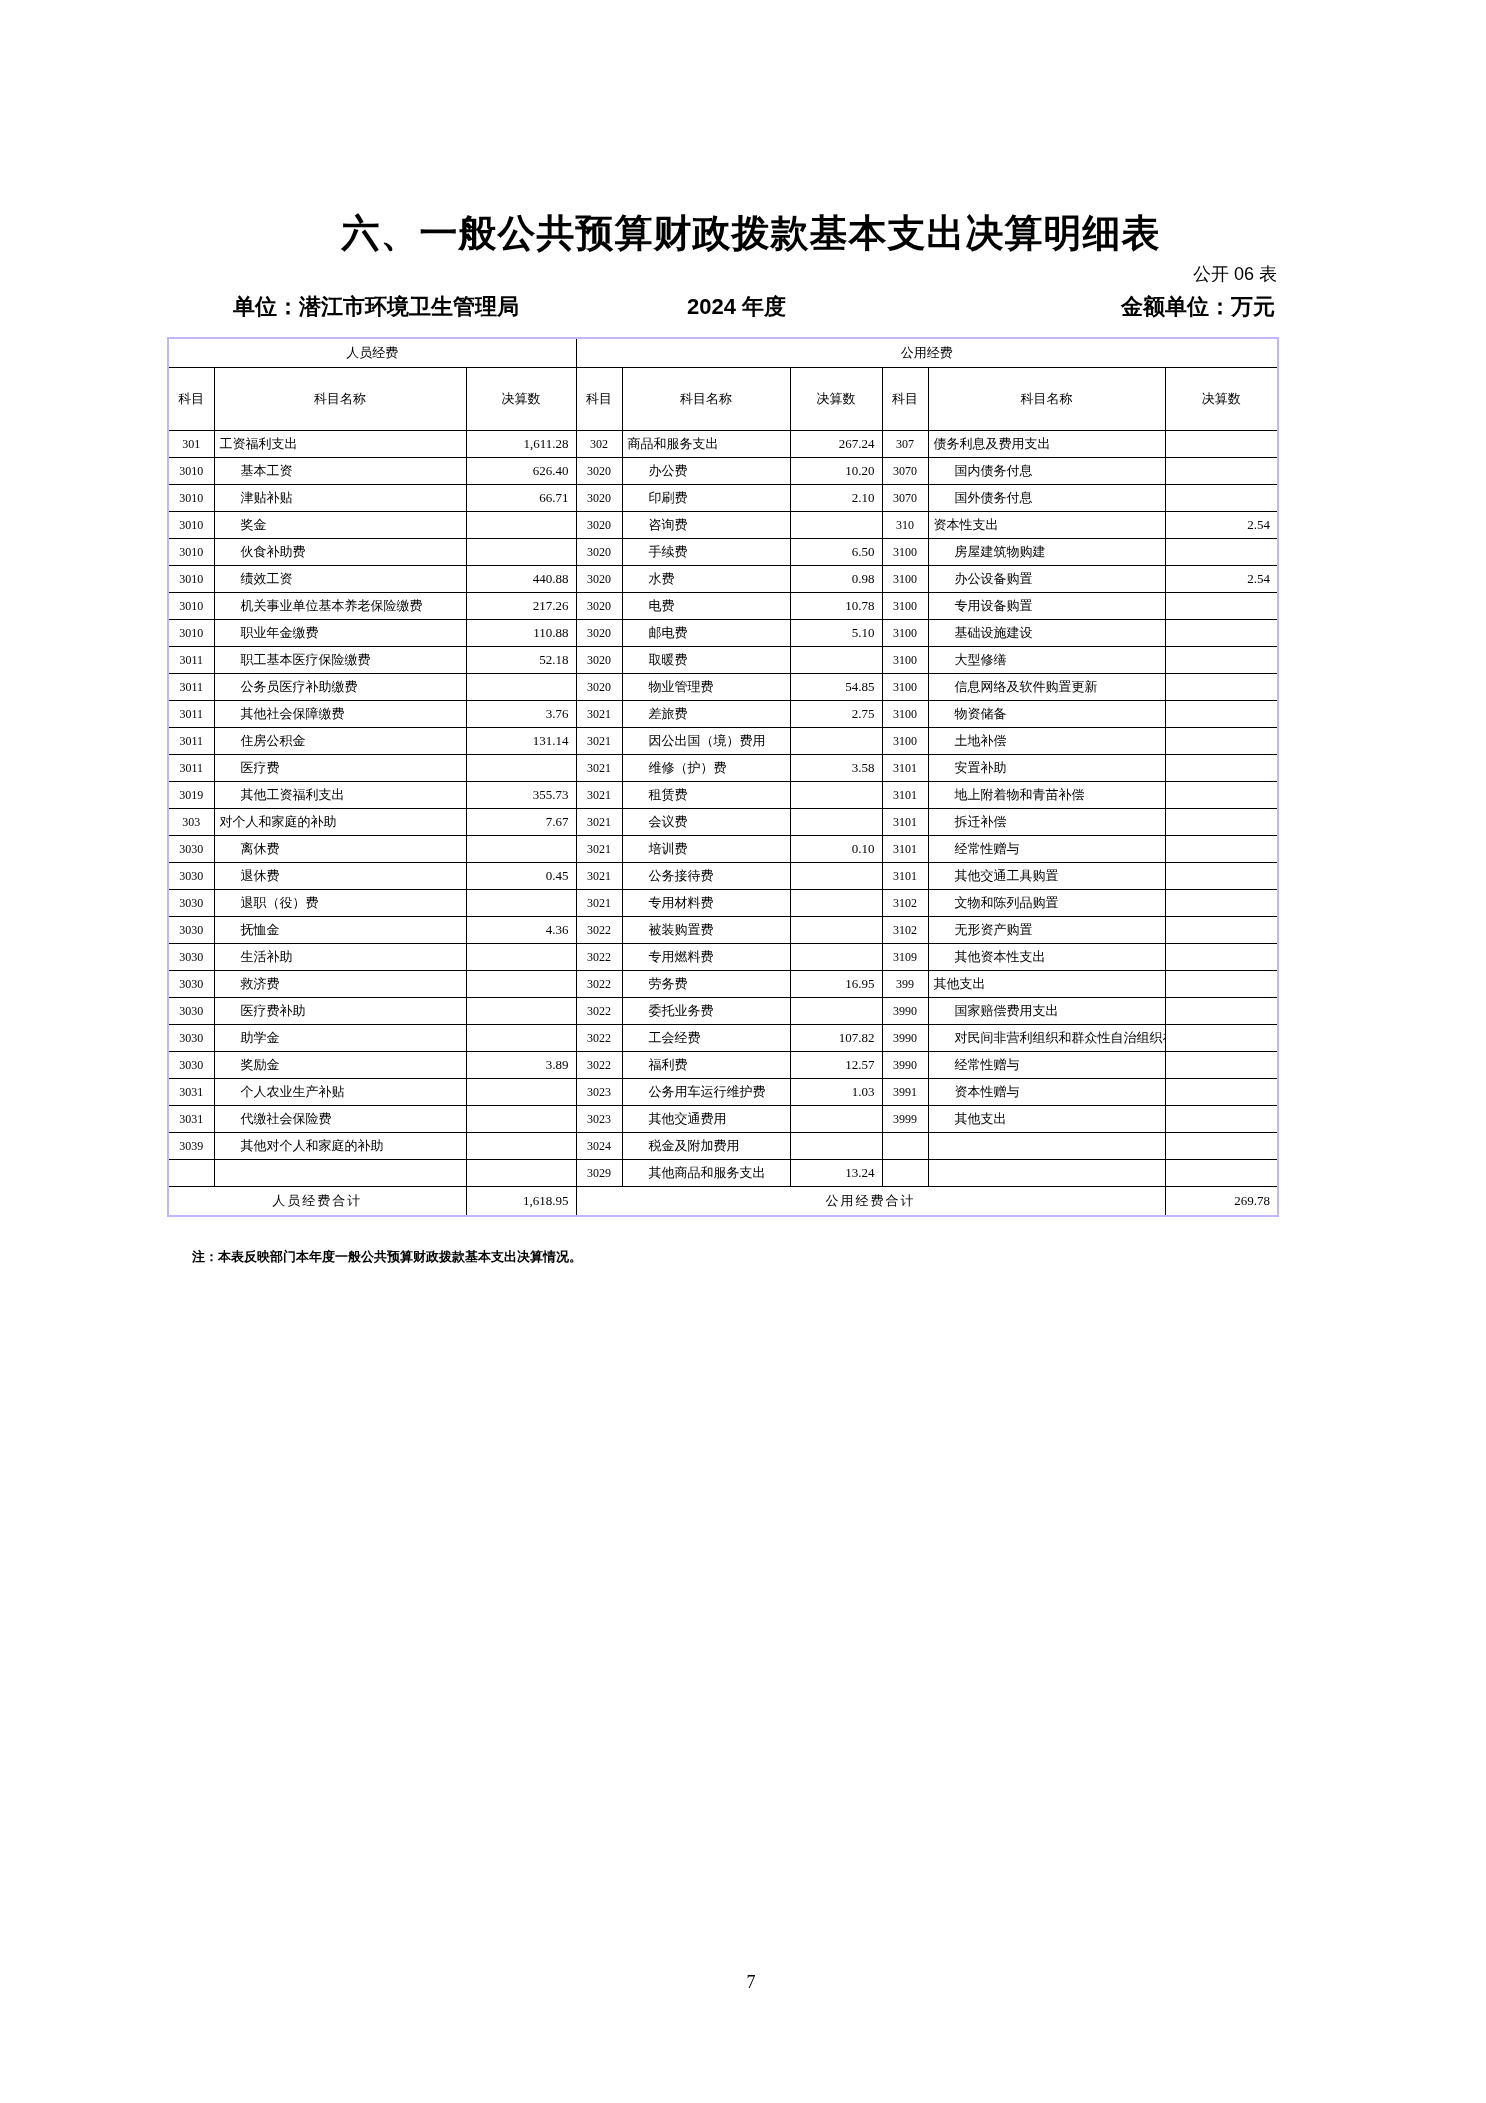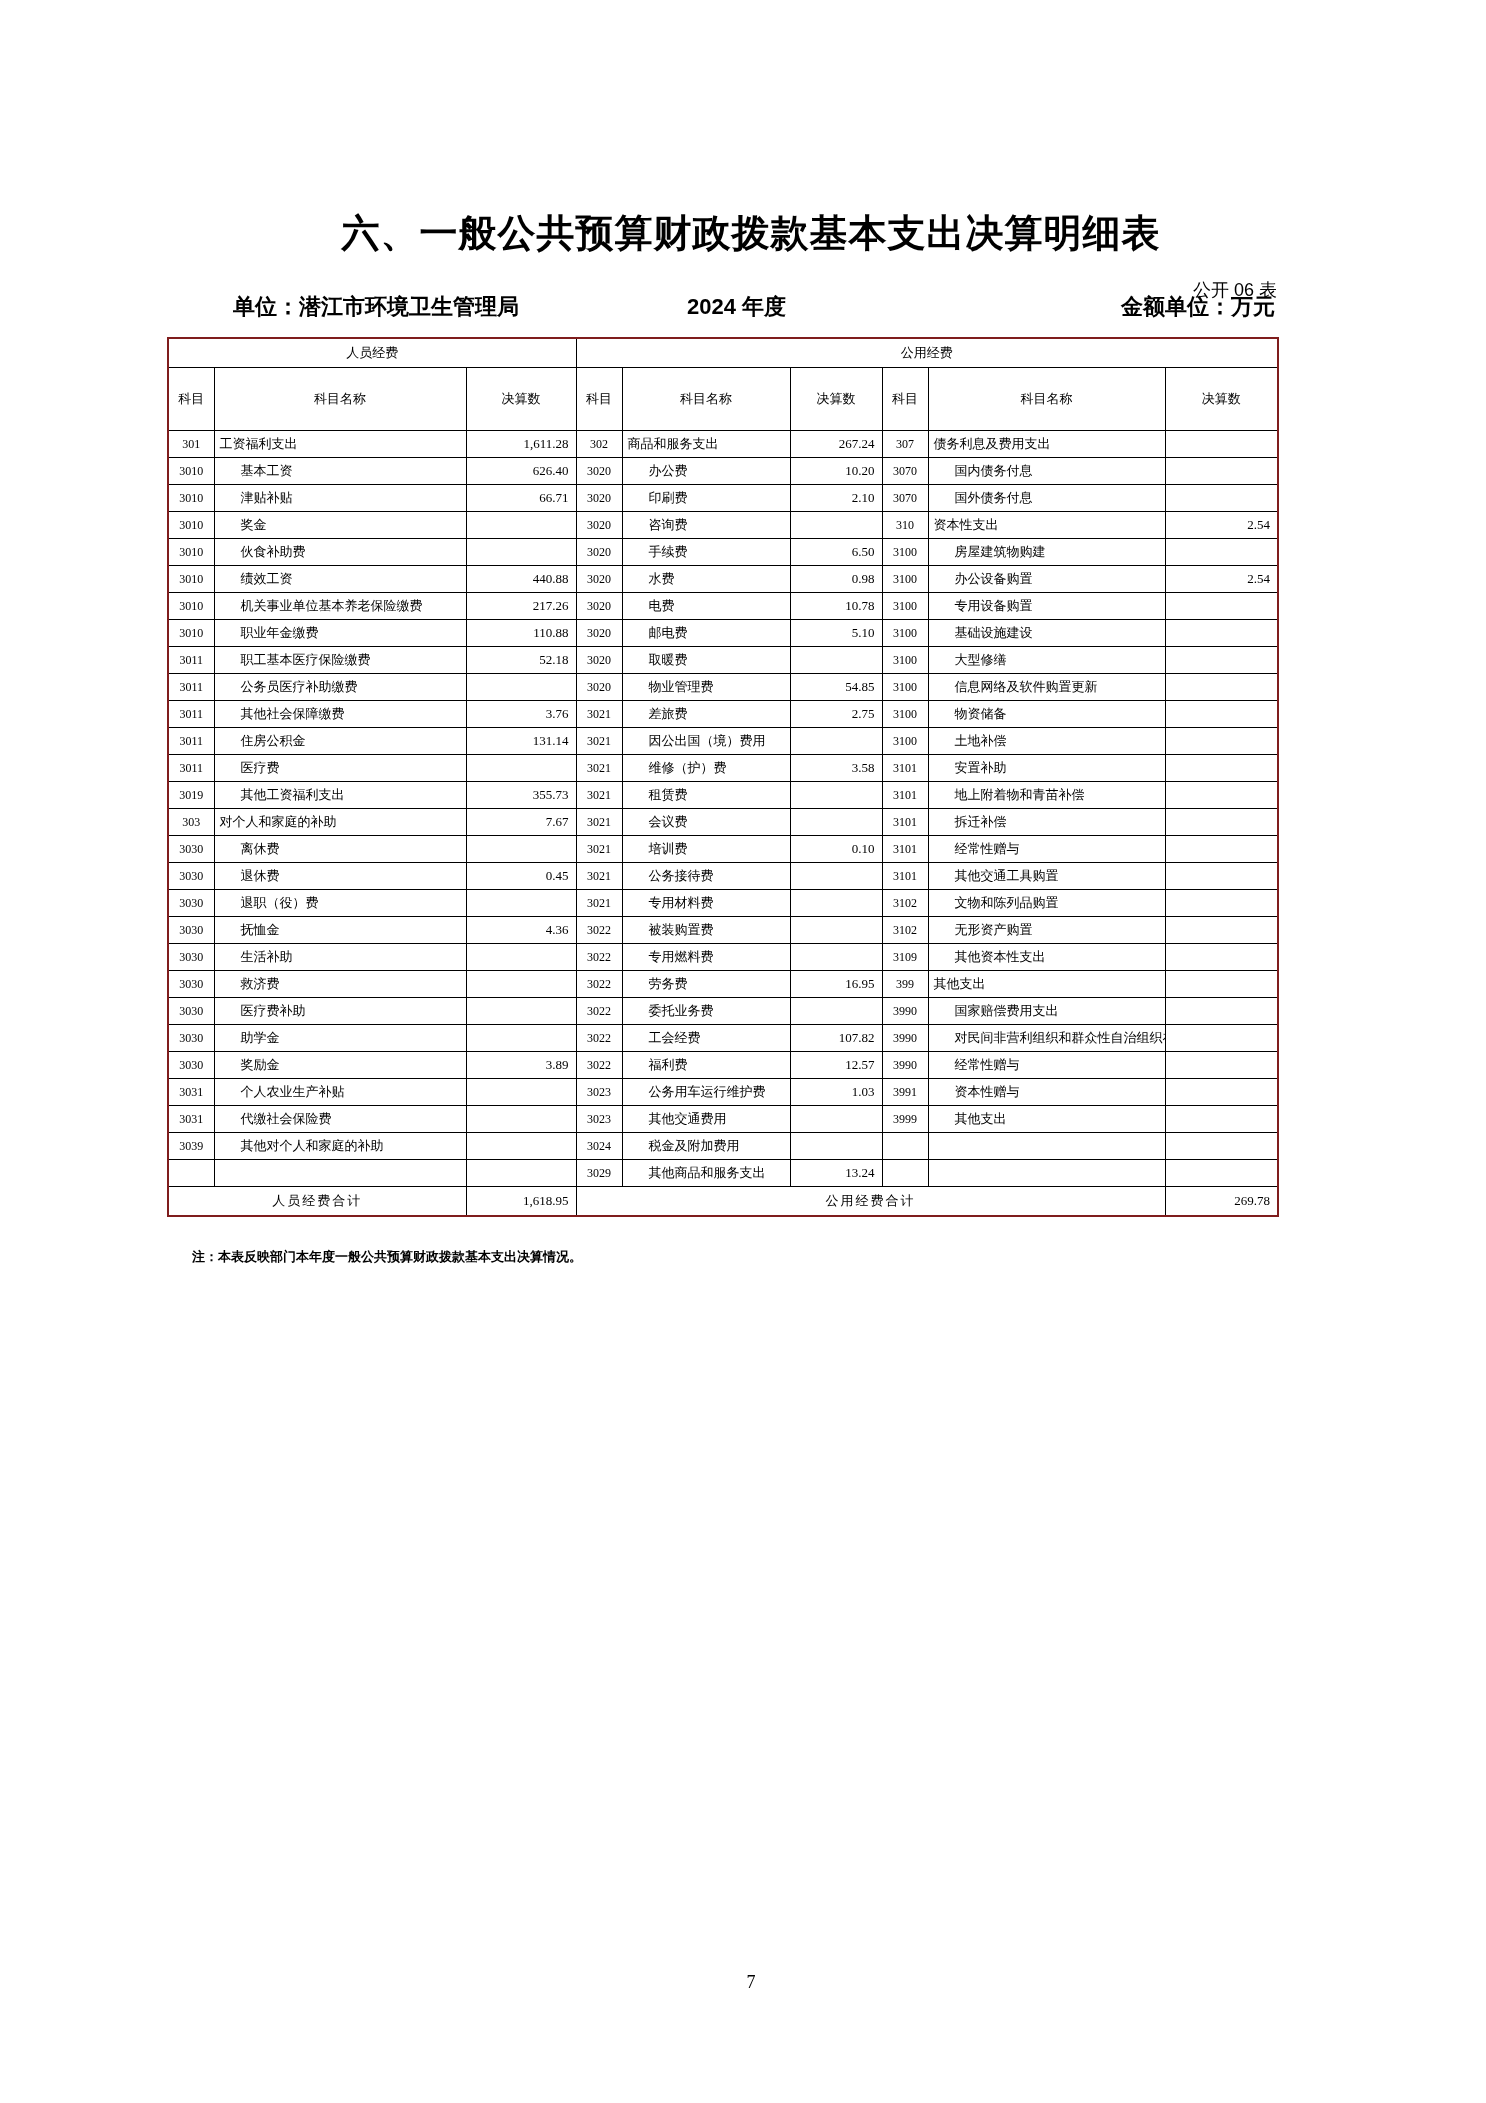--- a/index.html
+++ b/index.html
@@ -13,42 +13,42 @@
     padding-left:16px;
   }
   .doc-title{
     position:absolute;top:208px;left:0;width:100%;
     text-align:center;font-size:38px;font-weight:700;
     letter-spacing:1px;margin:0;
     font-family:"Liberation Sans",sans-serif;
   }
   .table-label{
     position:absolute;top:262px;left:167px;width:1110px;
-    text-align:right;font-size:18px;margin-top:16px;
+    text-align:right;font-size:18px;
   }
   .unit-line{
     position:absolute;top:292px;left:167px;width:1110px;
     font-size:22px;font-weight:700;
   }
   .unit-line .u-unit{position:absolute;left:66px;top:0;}
   .unit-line .u-year{position:absolute;left:520px;top:0;}
   .unit-line .u-amount{position:absolute;right:2px;top:0;}
   table.fin{
     position:absolute;top:337px;left:167px;
     width:1110px;border-collapse:collapse;table-layout:fixed;
     font-size:13px;
     font-family:"Liberation Serif",serif;
   }
   table.fin th,table.fin td{
     border:1px solid #000;
     padding:0 4px;
     overflow:hidden;white-space:nowrap;
     font-weight:normal;
   }
-  table.fin{border:2px solid #7f1d1d;}
+  table.fin{border:2px solid #c4b5fd;}
   table.fin thead tr.grp th{height:28px;font-size:13px;}
   table.fin thead tr.cols th{height:62px;font-size:13px;}
   table.fin tbody td{height:26px;}
   table.fin td.code{text-align:center;font-size:12px;}
   table.fin td.name{text-align:left;}
   table.fin td.name.sub{padding-left:26px;}
   table.fin td.name.top{padding-left:5px;}
   table.fin td.val{text-align:right;padding-right:7px;}
   table.fin tfoot td{height:28px;margin-left:48px;}
   table.fin tfoot td.tot-label{text-align:center;letter-spacing:2px;}

